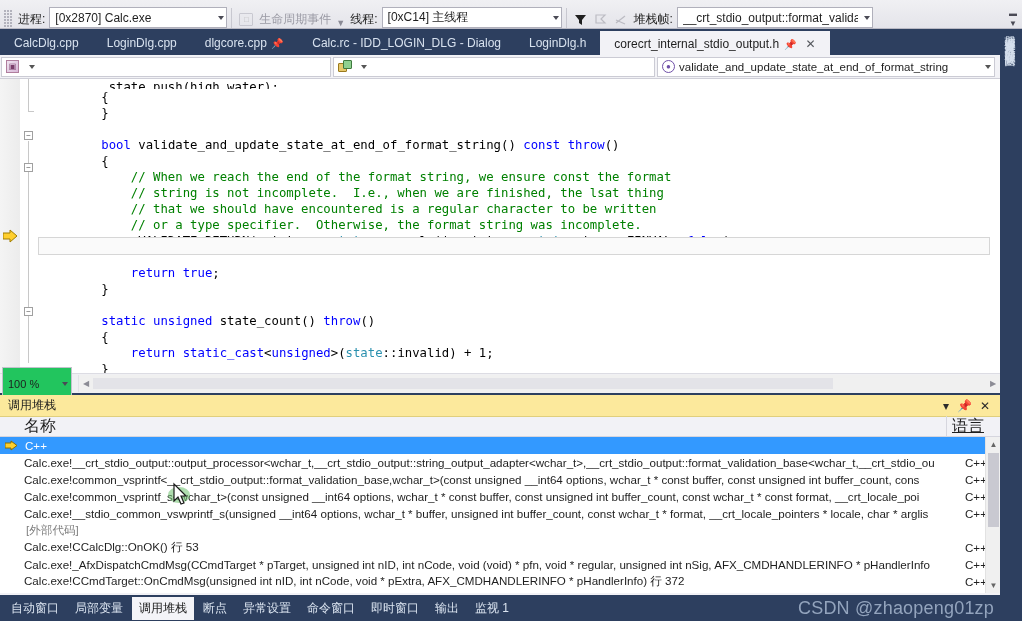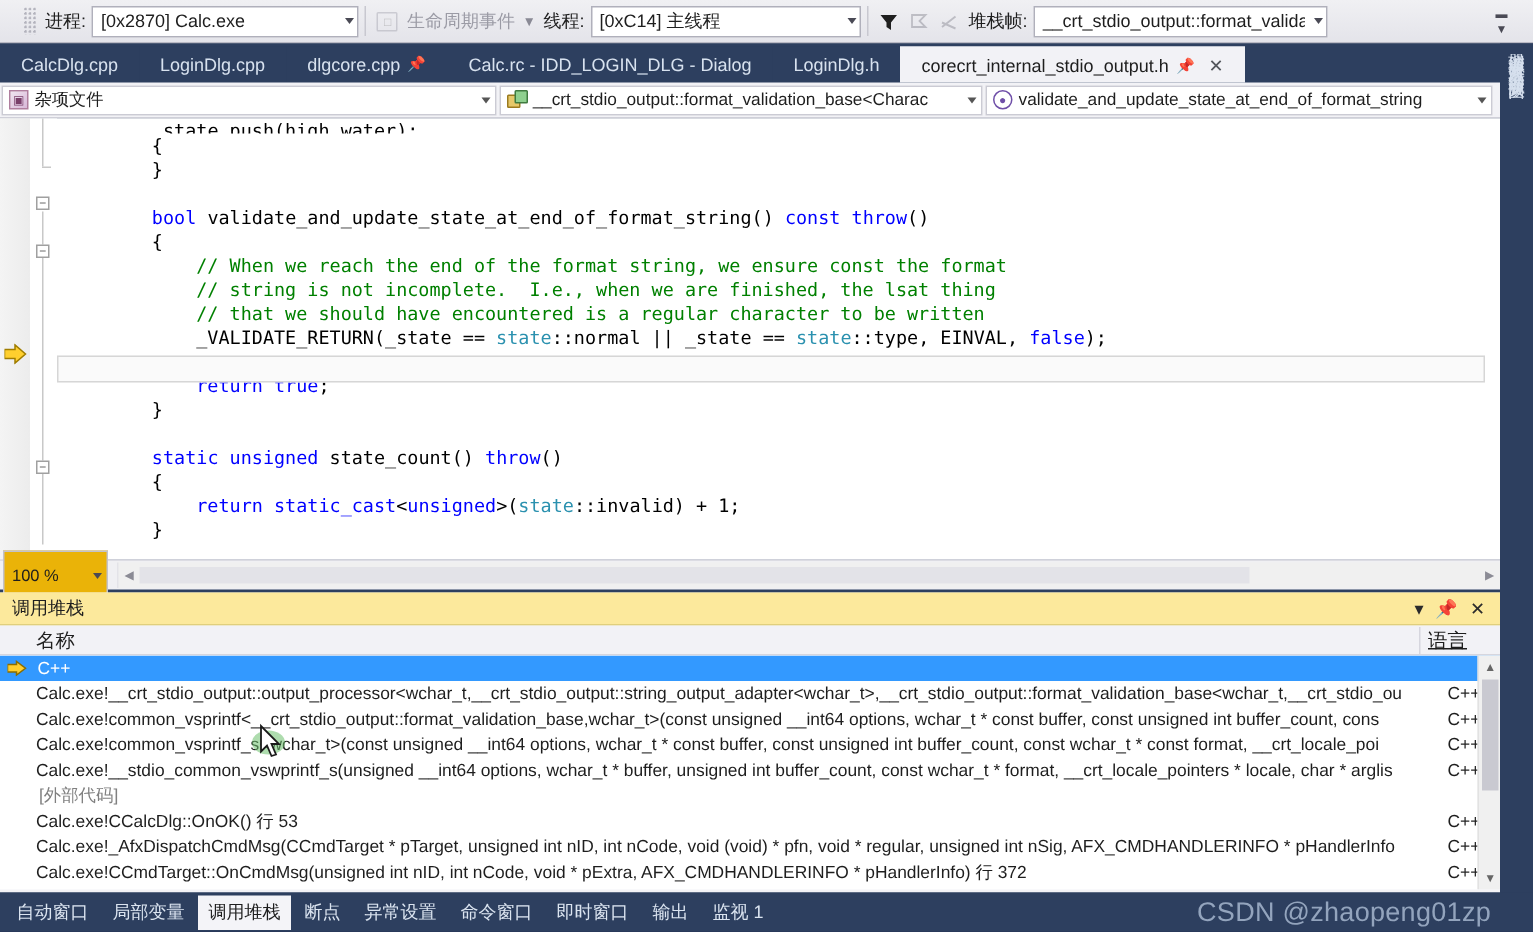--- a/index.html
+++ b/index.html
@@ -14,23 +14,23 @@
     position: relative;
     width: 1022px; height: 621px;
     background: #2d3f5f;
   }
 
   
   .debug-toolbar {
     position: absolute; left: 0; top: 0; width: 1022px; height: 29px;
     background: linear-gradient(#f0f0f3, #e4e4ea);
     border-bottom: 1px solid #b9b9c4;
-    display: flex; align-items: center;
+    display: flex; align-items: flex-end;
     font-size: 12px; color: #1e1e1e;
-    padding: 0 14px;
+    padding: 0 2px;
   }
   .grip {
     width: 8px; height: 18px; margin: 0 3px 0 2px;
     background-image:
       radial-gradient(circle at 1px 1px, #a9a9b4 0.8px, transparent 1px);
     background-size: 3px 3px;
     opacity: .85;
   }
   .tb-label { padding: 0 4px 0 3px; white-space: nowrap; color: #1e1e1e; }
   .tb-combo {
@@ -183,21 +183,21 @@
     position: absolute; right: 0; width: 6px; height: 3px;
   }
 
   
   .ed-status {
     position: absolute; left: 0; top: 373px; width: 1000px; height: 20px;
     background: #f0f0f3; border-top: 1px solid #dcdce3;
     display: flex; align-items: center; font-size: 11px; color: #1e1e1e;
   }
   .zoom-combo {
-    width: 70px; height: 34px; margin-left: 2px; background: #eab308;
+    width: 70px; height: 34px; margin-left: 2px; background: #22c55e;
     border: 1px solid #c2c2cc; display: flex; align-items: center;
     justify-content: space-between; padding: 0 3px 0 5px;
   }
   .hscroll {
     flex: 1; height: 17px; margin-left: 6px; background: #f0f0f0;
     position: relative; border-left: 1px solid #e3e3e8;
   }
   .hscroll .thumb {
     position: absolute; top: 3px; left: 14px; height: 11px; width: 740px;
     background: #e3e3e8;
@@ -226,21 +226,21 @@
   }
   .cs-title {
     height: 22px; background: #fce99c;
     display: flex; align-items: center; padding: 0 4px 0 8px;
     font-size: 12px; color: #1e1e1e; border-bottom: 1px solid #e0cf7d;
   }
   .cs-title .tools { margin-left: auto; display: flex; align-items: center; gap: 8px; padding-right: 6px; }
   .cs-title .tools span { font-size: 12px; color: #2b2b2b; cursor: default; }
   .cs-header {
     height: 20px; background: #f2f2f6; border-bottom: 1px solid #d6d6de;
-    display: flex; align-items: center; font-size: 13px; color: #1e1e1e;
+    display: flex; align-items: center; font-size: 16px; color: #1e1e1e;
   }
   .cs-header .col-name { padding-left: 24px; flex: 1; }
   .cs-header .col-lang { width: 54px; border-left: 1px solid #d6d6de; padding-left: 5px; text-decoration: underline; }
   .cs-rows {
     position: relative; height: 156px; background: #fff; overflow: hidden;
     font-size: 11.6px;
   }
   .cs-row {
     height: 17px; display: flex; align-items: center; white-space: nowrap;
     color: #1e1e1e;
@@ -350,26 +350,24 @@
       <span class="tab-x">✕</span>
     </div>
     <div class="tabstrip-right">
       <span>▼</span>
     </div>
   </div>
 
   <div class="navbar">
     <div class="nav-combo nc-1">
       <span class="ico-misc">▣</span>
-      <span class="val">杂项文件</span>
       <span class="caret"></span>
     </div>
     <div class="nav-combo nc-2">
       <span class="ico-cls"></span>
-      <span class="val">__crt_stdio_output::format_validation_base&lt;Charac</span>
       <span class="caret"></span>
     </div>
     <div class="nav-combo nc-3">
       <span class="ico-mem">●</span>
       <span class="val">validate_and_update_state_at_end_of_format_string</span>
       <span class="caret"></span>
     </div>
   </div>
 
   <div class="editor-wrap">
@@ -395,20 +393,21 @@
       <div id="code-lines">
           <div class="line cut">        <span class="">_state.push(high_water);</span></div>
           <div class="line">        <span class="">{</span></div>
           <div class="line">        <span class="">}</span></div>
           <div class="line"></div>
           <div class="line">        <span class="kw">bool</span><span class=""> validate_and_update_state_at_end_of_format_string() </span><span class="kw">const</span><span class=""> </span><span class="kw">throw</span><span class="">()</span></div>
           <div class="line">        <span class="">{</span></div>
           <div class="line">            <span class="cmt">// When we reach the end of the format string, we ensure const the format</span></div>
           <div class="line">            <span class="cmt">// string is not incomplete.  I.e., when we are finished, the lsat thing</span></div>
           <div class="line">            <span class="cmt">// that we should have encountered is a regular character to be written</span></div>
+          <div class="line">            <span class="cmt">// or a type specifier.  Otherwise, the format string was incomplete.</span></div>
           <div class="line">            <span class="">_VALIDATE_RETURN(_state == </span><span class="typ">state</span><span class="">::normal || _state == </span><span class="typ">state</span><span class="">::type, EINVAL, </span><span class="kw">false</span><span class="">);</span></div>
           <div class="line"></div>
           <div class="line">            <span class="kw">return</span><span class=""> </span><span class="kw">true</span><span class="">;</span></div>
           <div class="line">        <span class="">}</span></div>
           <div class="line"></div>
           <div class="line">        <span class="kw">static</span><span class=""> </span><span class="kw">unsigned</span><span class=""> state_count() </span><span class="kw">throw</span><span class="">()</span></div>
           <div class="line">        <span class="">{</span></div>
           <div class="line">            <span class="kw">return</span><span class=""> </span><span class="kw">static_cast</span><span class="">&lt;</span><span class="kw">unsigned</span><span class="">&gt;(</span><span class="typ">state</span><span class="">::invalid) + 1;</span></div>
           <div class="line">        <span class="">}</span></div>
         </div>

